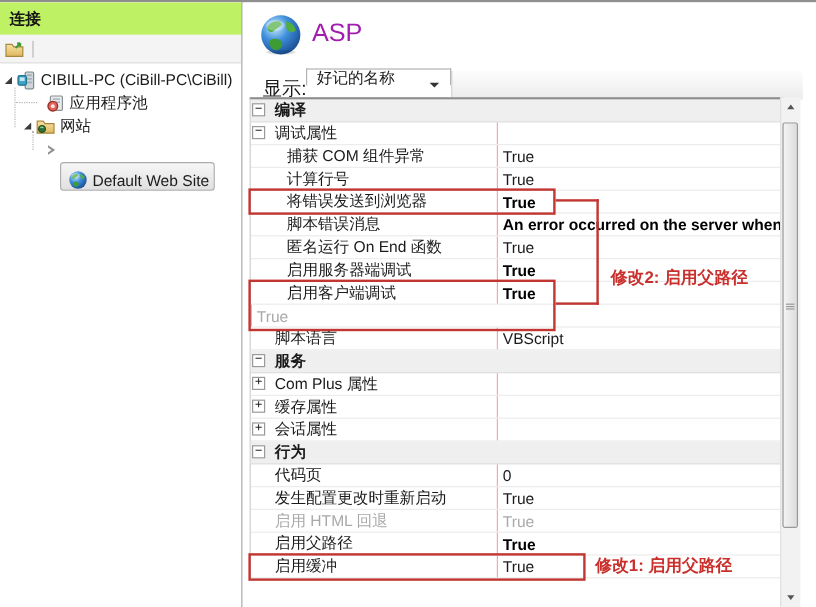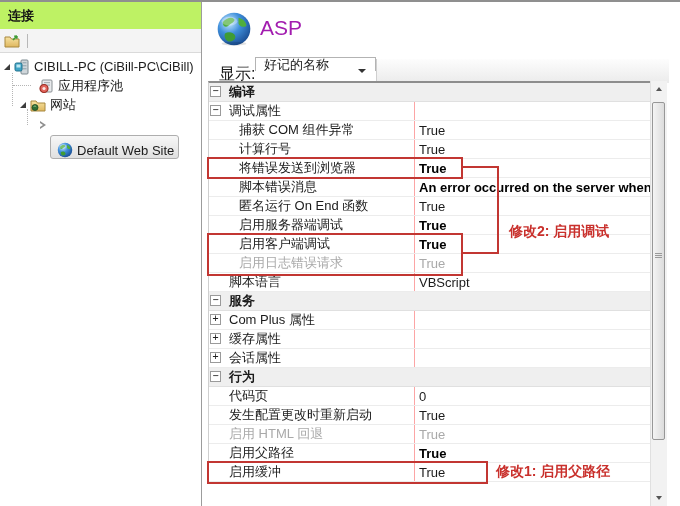--- a/index.html
+++ b/index.html
@@ -228,23 +228,20 @@
           </div>
           <div class="gv">True</div>
         </div>
         <div class="grow prop boldval">
           <div class="gl p2">
             <span class="lab">启用客户端调试</span>
           </div>
           <div class="gv">True</div>
         </div>
         <div class="grow prop dis">
-          <div class="gl p2">
-            <span class="lab">启用日志错误请求</span>
-          </div>
           <div class="gv">True</div>
         </div>
         <div class="grow prop">
           <div class="gl p1">
             <span class="lab">脚本语言</span>
           </div>
           <div class="gv">VBScript</div>
         </div>
         <div class="grow section">
           <div class="gl p1">
@@ -328,16 +325,16 @@
           <span class="arr-dn"></span>
         </div>
     </div>
 
     <div class="redbox" style="left: 4px; top: 155px; width: 256px; height: 22px; border-color: rgb(194, 54, 50);"></div>
     <div class="redbox" style="left: 4px; top: 231px; width: 256px; height: 43px; border-color: rgb(194, 54, 50);"></div>
     <div class="redbox" style="left: 4px; top: 459px; width: 281px; height: 23px; border-color: rgb(194, 54, 50);"></div>
     <div class="redseg" style="left: 260px; top: 164px; width: 36px; height: 2px; background: rgb(194, 54, 50);"></div>
     <div class="redseg" style="left: 294px; top: 164px; width: 2px; height: 88px; background: rgb(194, 54, 50);"></div>
     <div class="redseg" style="left: 260px; top: 250px; width: 36px; height: 2px; background: rgb(194, 54, 50);"></div>
-    <div class="redtxt" style="left:306px;top:221px;">修改2: 启用调试</div>
+    <div class="redtxt" style="left:306px;top:221px;">修改2: 启用父路径</div>
     <div class="redtxt" style="left:293px;top:461px;">修改1: 启用父路径</div>
   </div>
 </div>
 
 </body></html>

